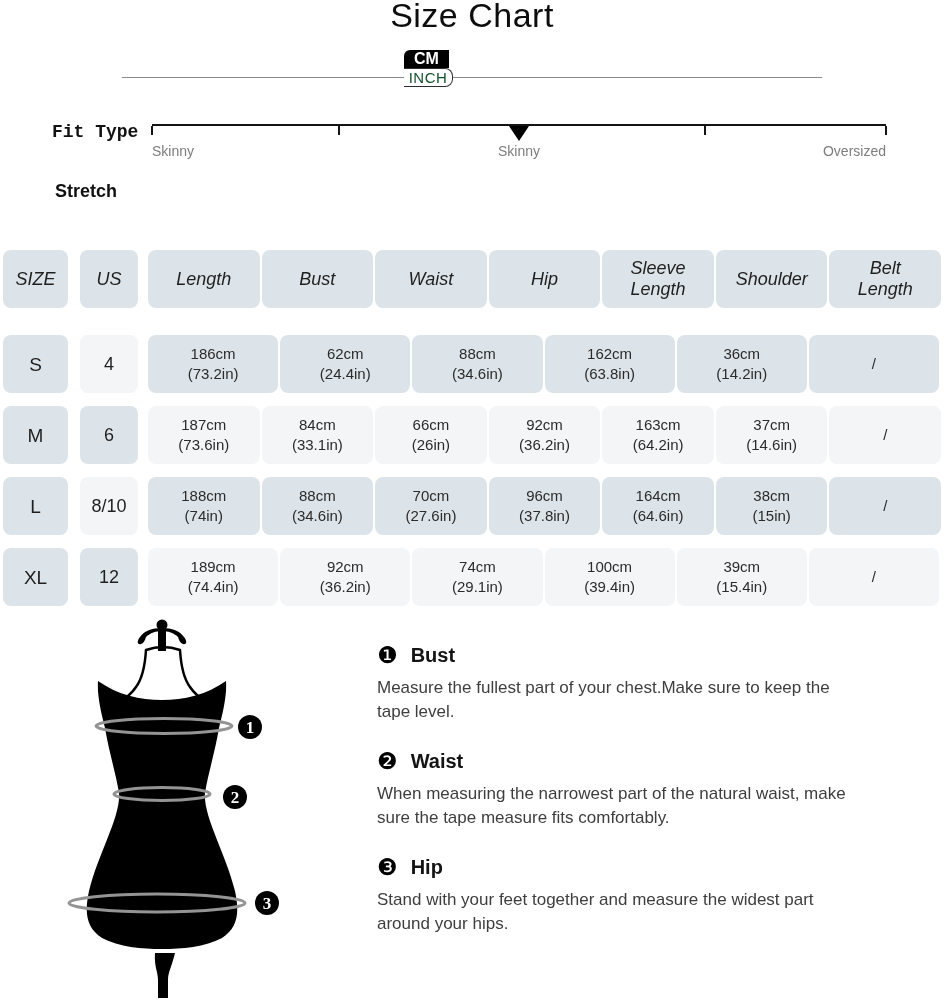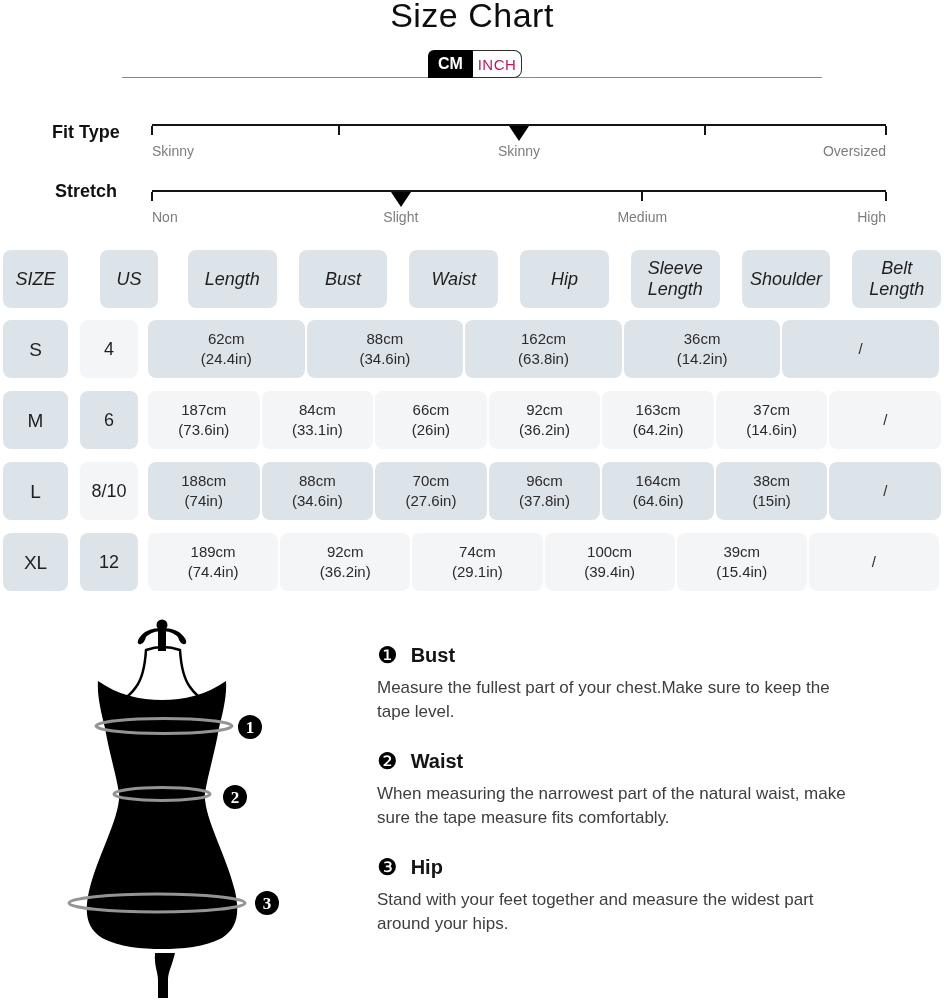--- a/index.html
+++ b/index.html
@@ -12,46 +12,46 @@
   *{box-sizing:border-box;margin:0;padding:0}
   html,body{background:#ffffff}
   body{font-family:"Liberation Sans","DejaVu Sans",sans-serif;}
   #page{position:relative;width:944px;height:1000px;background:#fff;overflow:hidden;margin:0 auto;}
 
   
   .title{position:absolute;top:-4px;left:0;width:944px;text-align:center;
          font-size:34px;color:#0d0d0d;letter-spacing:0.5px;}
 
   
-  .tabs{position:absolute;left:428px;top:50px;display:flex;height:28px;z-index:2;}
+  .tabs{position:absolute;left:404px;top:50px;display:flex;height:20px;z-index:2;flex-direction:column;}
   .tab{display:flex;align-items:center;justify-content:center;}
   .tab-cm{width:45px;background:var(--accent-black,#000);color:#fff;font-weight:bold;
           font-size:16px;border-radius:6px 0 0 0;}
-  .tab-inch{width:49px;background:#fff;color:#be185d;font-size:15px;letter-spacing:0.5px;
+  .tab-inch{width:49px;background:#fff;color:#14532d;font-size:15px;letter-spacing:0.5px;
           border:1px solid #2e2e2e;border-left:none;border-radius:0 8px 8px 0;}
   .divider{position:absolute;top:77px;left:122px;width:700px;height:1px;background:#8a8a8a;z-index:1;}
 
   
   .slider-name{position:absolute;font-size:18px;font-weight:bold;color:#111;white-space:nowrap;}
-  #fit-name{left:52px;top:122px;}
+  #fit-name{left:52px;top:122px;font-family:Liberation Mono, monospace;}
   #stretch-name{left:55px;top:181px;}
   .slider{position:absolute;left:152px;width:734px;height:42px;}
   #fit-slider{top:124px;text-decoration:underline;}
   #stretch-slider{top:190px;}
   .track{position:absolute;top:0;left:0;right:0;height:2px;background:#141414;}
   .tick{position:absolute;top:2px;width:2px;height:9px;background:#141414;transform:translateX(-50%);}
   .marker{position:absolute;top:2px;width:0;height:0;transform:translateX(-50%);
           border-left:10px solid transparent;border-right:10px solid transparent;
           border-top:15px solid var(--accent-black,#000);}
   .slabel{position:absolute;top:19px;font-size:14px;color:var(--label-gray,#7d7d7d);white-space:nowrap;}
 
   
   .size-table{position:absolute;left:3px;top:250px;width:938px;}
   .thead,.trow{display:flex;height:58px;}
-  .thead{margin-bottom:12px;gap:20px;}
+  .thead{margin-bottom:27px;}
   .trow{margin-bottom:13px;}
   .cell{display:flex;align-items:center;justify-content:center;text-align:center;
         border-radius:8px;white-space:pre-line;font-size:15px;line-height:20px;color:#2b2b2b;}
   .cell.blue{background:var(--cell-blue,#dde4e9);}
   .cell.white{background:var(--cell-white,#f3f5f6);}
   .thead .cell,.trow .cell:nth-child(1),.trow .cell:nth-child(2){
         font-style:italic;font-size:18px;line-height:21px;color:#1f1f1f;}
   .trow .cell:nth-child(1){font-style:normal;font-size:19px;}
   .trow .cell:nth-child(2){font-style:normal;font-size:18px;}
   .thead .cell:nth-child(1),.trow .cell:nth-child(1){width:65px;margin-right:12px;}
@@ -90,50 +90,41 @@
       <div class="tick" style="left: 25.5%;"></div>
       <div class="tick" style="left: 75.3%;"></div>
       <div class="tick" style="left: 100%;"></div>
       <div class="marker" style="left: 50%;"></div>
       <div class="slabel" style="left: 0px;">Skinny</div>
       <div class="slabel" style="left: 50%; transform: translateX(-50%);">Skinny</div>
       <div class="slabel" style="right: 0px;">Oversized</div>
     </div>
 
   <div class="slider-name" id="stretch-name">Stretch</div>
-  <div class="slider" id="stretch-slider">
-      <div class="track"></div>
-      <div class="tick" style="left: 0%;"></div>
-      <div class="tick" style="left: 66.8%;"></div>
-      <div class="tick" style="left: 100%;"></div>
-      <div class="marker" style="left: 33.9%;"></div>
-      <div class="slabel" style="left: 0px;">Non</div>
-      <div class="slabel" style="left: 33.9%; transform: translateX(-50%);">Slight</div>
-      <div class="slabel" style="left: 66.8%; transform: translateX(-50%);">Medium</div>
-      <div class="slabel" style="right: 0px;">High</div>
-    </div>
 
   <div class="size-table">
     <div class="thead">
         <div class="cell blue">SIZE</div>
         <div class="cell blue">US</div>
         <div class="cell blue">Length</div>
         <div class="cell blue">Bust</div>
         <div class="cell blue">Waist</div>
         <div class="cell blue">Hip</div>
         <div class="cell blue">Sleeve
 Length</div>
         <div class="cell blue">Shoulder</div>
         <div class="cell blue">Belt
 Length</div>
       </div>
     <div>
         <div class="trow">
           <div class="cell blue">S</div>
           <div class="cell white">4</div>
+          <div class="cell blue">186cm
+(73.2in)</div>
           <div class="cell blue">62cm
 (24.4in)</div>
           <div class="cell blue">88cm
 (34.6in)</div>
           <div class="cell blue">162cm
 (63.8in)</div>
           <div class="cell blue">36cm
 (14.2in)</div>
           <div class="cell blue">/</div>
         </div>

